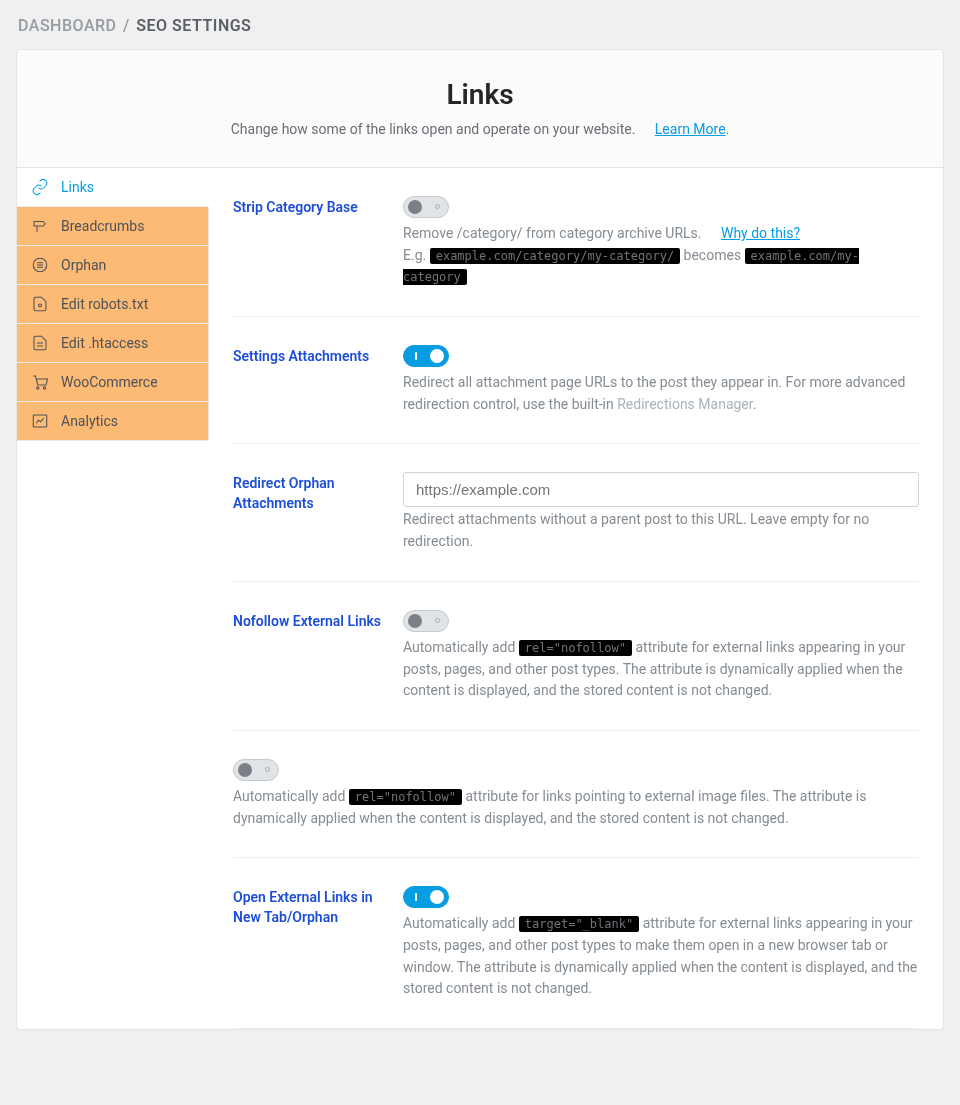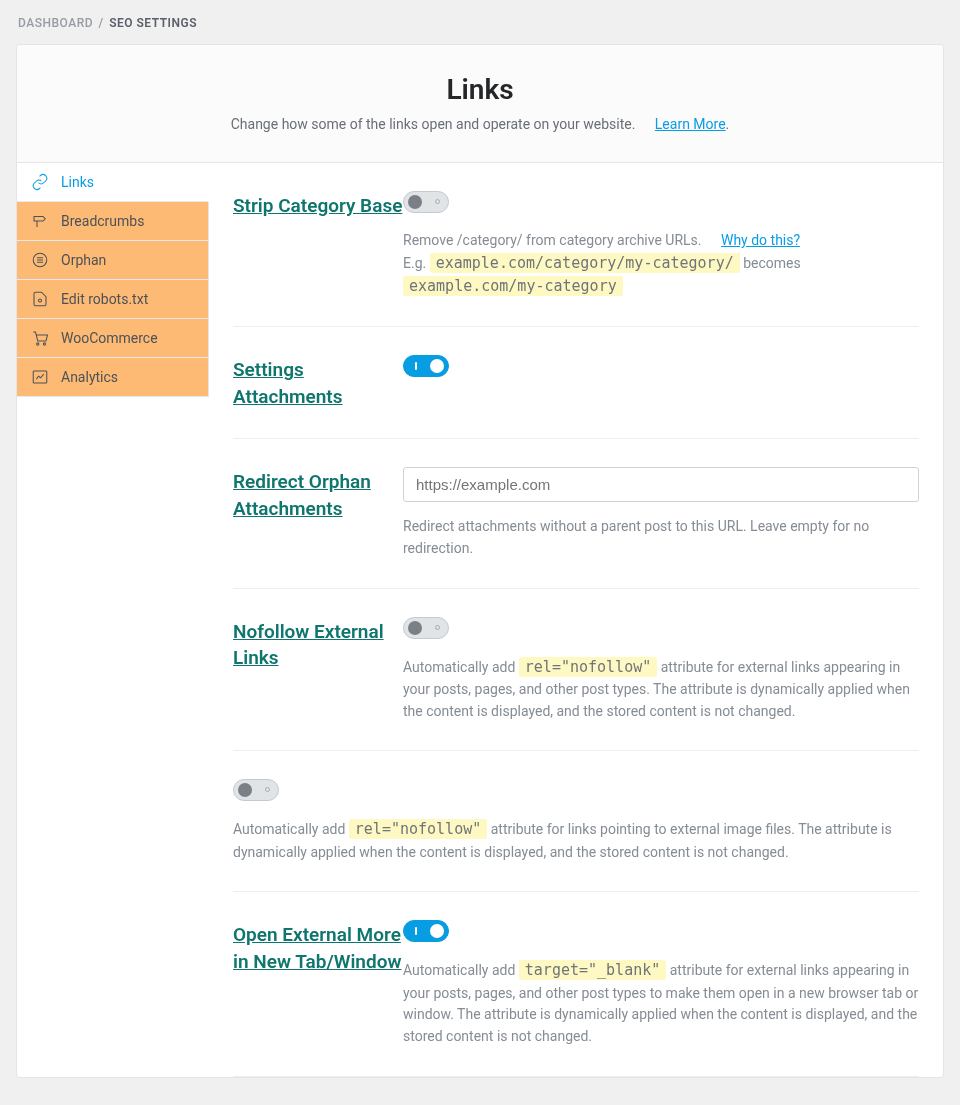--- a/index.html
+++ b/index.html
@@ -4,21 +4,21 @@
 <style>
   * { box-sizing: border-box; margin: 0; padding: 0; }
   body {
     font-family: -apple-system, BlinkMacSystemFont, "Segoe UI", Roboto, sans-serif;
     background: #f0f0f1;
     color: #333;
     font-size: 14px;
   }
   .wrap { padding: 16px; }
   .breadcrumb {
-    font-size: 12px;
+    font-size: 16px;
     letter-spacing: 0.5px;
     color: #969ca3;
     padding: 0 0 14px 2px;
     text-transform: uppercase;
     font-weight: 500;
   }
   .breadcrumb .sep { color: #969ca3; padding: 0 2px; }
   .breadcrumb .current { color: #5a6069; font-weight: 600; }
   .panel {
     background: #fff;
@@ -83,38 +83,37 @@
   .settings { border-bottom: 1px solid #eee; }
   .setting {
     display: flex;
     padding: 28px 0;
     border-top: 1px solid #eee;
   }
   .setting:first-child { border-top: none; }
   .setting-label {
     flex: 0 0 170px;
     font-weight: 600;
-    color: #0f766e;
-    font-size: 19px;
+    color: #1d4ed8;
+    font-size: 14px;
     line-height: 1.4;
     padding-top: 2px;
-    text-decoration: underline;
   }
   .setting-control { flex: 1; }
   .desc {
     color: #858c94;
     font-size: 14px;
     line-height: 1.55;
-    margin-top: 14px;
+    margin-top: 2px;
   }
   code.inline {
-    background: #fef9c3;
+    background: #000000;
     padding: 1px 6px;
     border-radius: 2px;
-    font-size: 15px;
+    font-size: 12px;
     color: #6f7479;
     font-family: Consolas, Monaco, monospace;
   }
   .toggle {
     width: 46px;
     height: 22px;
     border-radius: 11px;
     background: #e1e4e7;
     border: 1px solid #c6cacf;
     position: relative;
@@ -220,20 +219,29 @@
             <svg viewBox="0 0 24 24">
                 <path d="M14 3H6a2 2 0 0 0-2 2v14a2 2 0 0 0 2 2h12a2 2 0 0 0 2-2V9z"></path>
                 <circle cx="12" cy="14" r="2"></circle>
               </svg>
           </span>
           <span>Edit robots.txt</span>
         </div>
         <div class="sidebar-item">
           <span class="icon">
             <svg viewBox="0 0 24 24">
+                <path d="M14 3H6a2 2 0 0 0-2 2v14a2 2 0 0 0 2 2h12a2 2 0 0 0 2-2V9z"></path>
+                <path d="M8 12h8M8 16h8"></path>
+              </svg>
+          </span>
+          <span>Edit .htaccess</span>
+        </div>
+        <div class="sidebar-item">
+          <span class="icon">
+            <svg viewBox="0 0 24 24">
                 <circle cx="9" cy="20" r="1.5"></circle>
                 <circle cx="18" cy="20" r="1.5"></circle>
                 <path d="M3 4h3l3 12h11l2-8H7"></path>
               </svg>
           </span>
           <span>WooCommerce</span>
         </div>
         <div class="sidebar-item">
           <span class="icon">
             <svg viewBox="0 0 24 24">
@@ -256,20 +264,23 @@
                 <span>Remove /category/ from category archive URLs. </span><a class="textlink">Why do this?</a><br>
                 <span>E.g. </span><code class="inline">example.com/category/my-category/</code><span> becomes </span><code class="inline">example.com/my-category</code>
               </div>
             </div>
           </div>
 
           <div class="setting">
             <div class="setting-label">Settings Attachments</div>
             <div class="setting-control">
               <div class="toggle on"><div class="knob"></div><div class="mark"></div></div>
+              <div class="desc">
+                <span>Redirect all attachment page URLs to the post they appear in. For more advanced redirection control, use the built-in </span><a class="plainlink">Redirections Manager</a><span>.</span>
+              </div>
             </div>
           </div>
 
           <div class="setting">
             <div class="setting-label">Redirect Orphan Attachments</div>
             <div class="setting-control">
               <input type="text" class="text-input" placeholder="https://example.com" style="">
               <div class="desc">Redirect attachments without a parent post to this URL. Leave empty for no redirection.</div>
             </div>
           </div>
@@ -287,21 +298,21 @@
           <div class="setting">
             <div class="setting-control">
               <div class="toggle"><div class="knob"></div><div class="mark"></div></div>
               <div class="desc">
                 <span>Automatically add </span><code class="inline">rel="nofollow"</code><span> attribute for links pointing to external image files. The attribute is dynamically applied when the content is displayed, and the stored content is not changed.</span>
               </div>
             </div>
           </div>
 
           <div class="setting">
-            <div class="setting-label">Open External More in New Tab/Window</div>
+            <div class="setting-label">Open External Links in New Tab/Orphan</div>
             <div class="setting-control">
               <div class="toggle on"><div class="knob"></div><div class="mark"></div></div>
               <div class="desc">
                 <span>Automatically add </span><code class="inline">target="_blank"</code><span> attribute for external links appearing in your posts, pages, and other post types to make them open in a new browser tab or window. The attribute is dynamically applied when the content is displayed, and the stored content is not changed.</span>
               </div>
             </div>
           </div>
 
         </div>
       </div>

